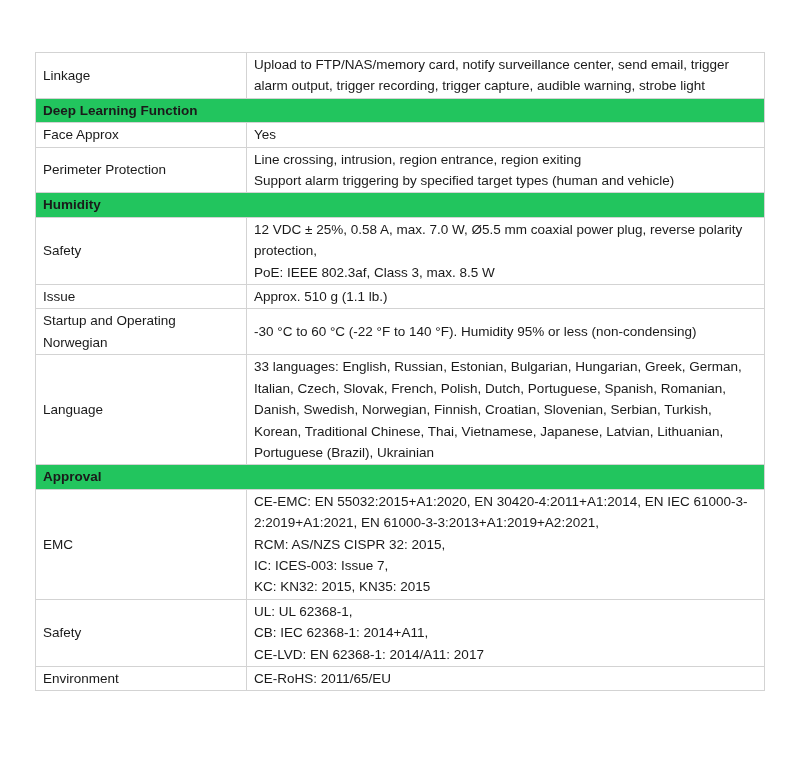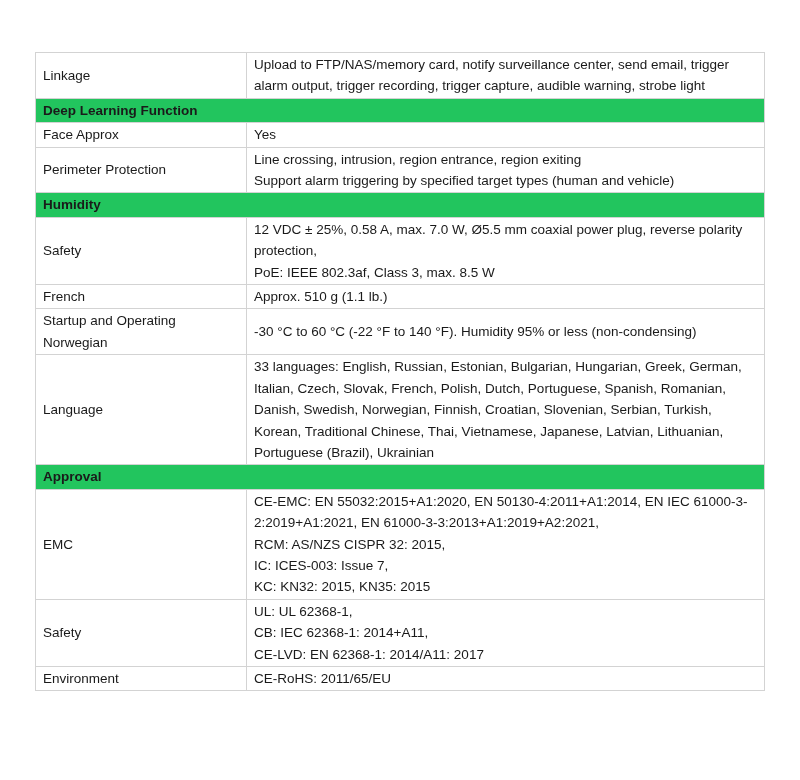--- a/index.html
+++ b/index.html
@@ -70,37 +70,37 @@
         </tr>
         <tr class="section-row">
           <td colspan="2">Humidity</td>
         </tr>
         <tr>
           <td class="label-cell">Safety</td>
           <td class="value-cell">12 VDC ± 25%, 0.58 A, max. 7.0 W, Ø5.5 mm coaxial power plug, reverse polarity protection,
 PoE: IEEE 802.3af, Class 3, max. 8.5 W</td>
         </tr>
         <tr>
-          <td class="label-cell">French</td>
+          <td class="label-cell">Issue</td>
           <td class="value-cell">Approx. 510 g (1.1 lb.)</td>
         </tr>
         <tr>
           <td class="label-cell">Startup and Operating Norwegian</td>
           <td class="value-cell">-30 °C to 60 °C (-22 °F to 140 °F). Humidity 95% or less (non-condensing)</td>
         </tr>
         <tr>
           <td class="label-cell">Language</td>
           <td class="value-cell">33 languages: English, Russian, Estonian, Bulgarian, Hungarian, Greek, German, Italian, Czech, Slovak, French, Polish, Dutch, Portuguese, Spanish, Romanian, Danish, Swedish, Norwegian, Finnish, Croatian, Slovenian, Serbian, Turkish, Korean, Traditional Chinese, Thai, Vietnamese, Japanese, Latvian, Lithuanian, Portuguese (Brazil), Ukrainian</td>
         </tr>
         <tr class="section-row">
           <td colspan="2">Approval</td>
         </tr>
         <tr>
           <td class="label-cell">EMC</td>
-          <td class="value-cell">CE-EMC: EN 55032:2015+A1:2020, EN 50130-4:2011+A1:2014, EN IEC 61000-3-2:2019+A1:2021, EN 61000-3-3:2013+A1:2019+A2:2021,
+          <td class="value-cell">CE-EMC: EN 55032:2015+A1:2020, EN 30420-4:2011+A1:2014, EN IEC 61000-3-2:2019+A1:2021, EN 61000-3-3:2013+A1:2019+A2:2021,
 RCM: AS/NZS CISPR 32: 2015,
 IC: ICES-003: Issue 7,
 KC: KN32: 2015, KN35: 2015</td>
         </tr>
         <tr>
           <td class="label-cell">Safety</td>
           <td class="value-cell">UL: UL 62368-1,
 CB: IEC 62368-1: 2014+A11,
 CE-LVD: EN 62368-1: 2014/A11: 2017</td>
         </tr>

